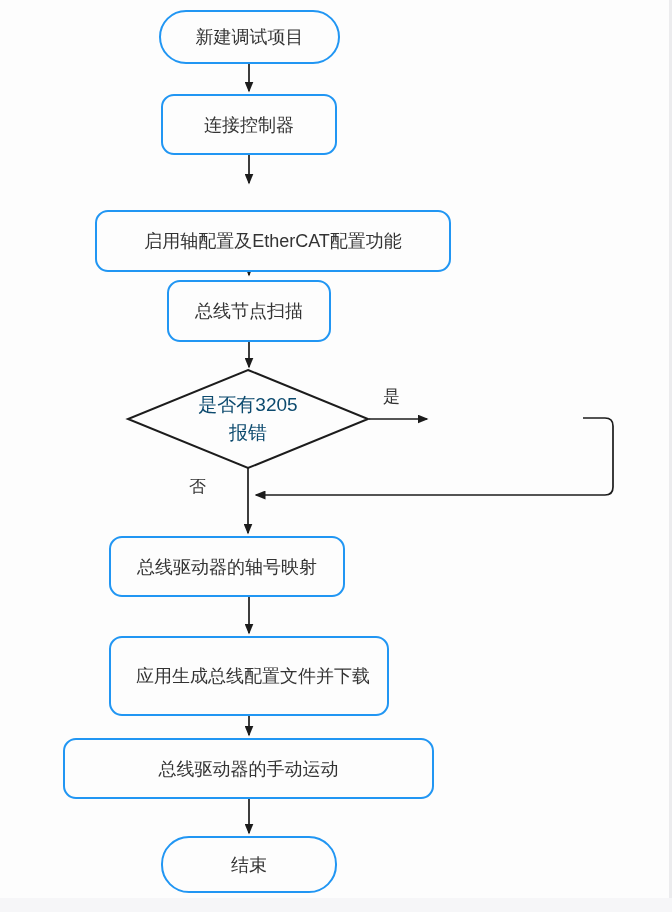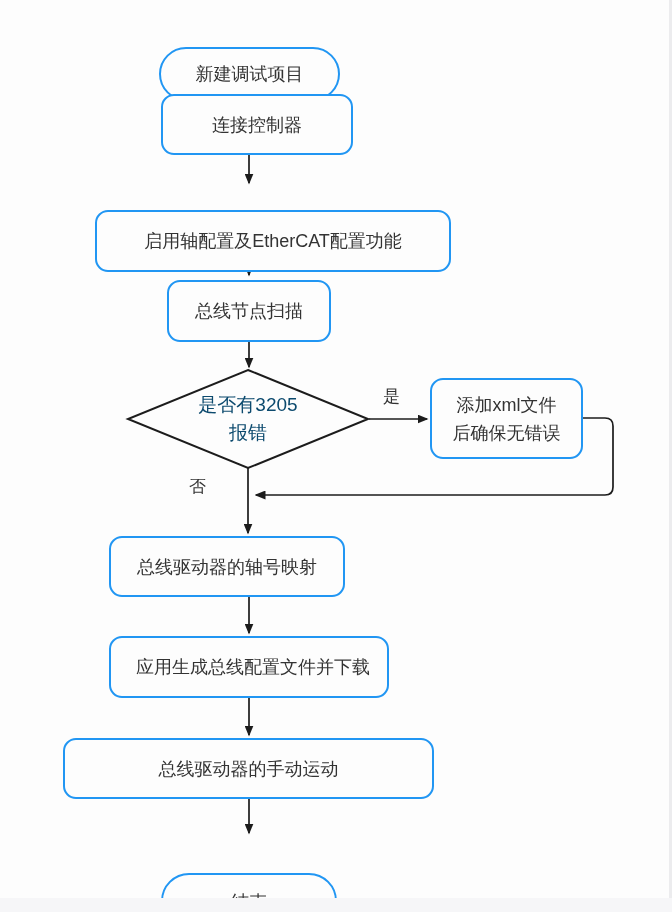--- a/index.html
+++ b/index.html
@@ -40,21 +40,21 @@
     background: #fdfdfd;
     color: #333333;
     font-size: 18px;
     line-height: 26px;
     display: flex;
     align-items: center;
     justify-content: center;
     text-align: center;
     white-space: pre-line;
   }
-  .stadium { border-radius: 28px; margin-top: 37px; }
+  .stadium { border-radius: 28px; }
   .rect    { border-radius: 13px; }
   .decision-text {
     position: absolute;
     left: 148px; top: 390px;
     width: 200px; height: 58px;
     color: #0c4a6e;
     font-size: 19px;
     line-height: 28px;
     display: flex;
     align-items: center;
@@ -94,35 +94,33 @@
       <line x1="249" y1="597" x2="249" y2="633" marker-end="url(#arrow)"></line>
       <line x1="249" y1="698" x2="249" y2="735" marker-end="url(#arrow)"></line>
       <line x1="249" y1="799" x2="249" y2="833" marker-end="url(#arrow)"></line>
     </g>
 
     <polygon points="248,370 368,419 248,468 128,419" fill="#fdfdfd" stroke="#1c1c1c" stroke-width="2"></polygon>
   </svg>
 
   <div class="node stadium" style="left:159px; top:10px;  width:181px; height:54px;">新建调试项目</div>
 
-  <div class="node rect" style="left:161px; top:94px;  width:192px; height:61px;">连接控制器</div>
+  <div class="node rect" style="left:161px; top:94px;  width:176px; height:61px;">连接控制器</div>
 
   <div class="node rect" style="left:95px;  top:186px; width:356px; height:62px;margin-top:24px;">启用轴配置及EtherCAT配置功能</div>
 
   <div class="node rect" style="left:167px; top:280px; width:164px; height:62px;">总线节点扫描</div>
 
   <div class="decision-text">是否有3205
 报错</div>
 
-  <div class="node rect" style="left:430px; top:378px; width:153px; height:81px; line-height:28px;">添加xml文件
-后确保无错误</div>
 
   <div class="node rect" style="left:109px; top:536px; width:236px; height:61px;">总线驱动器的轴号映射</div>
 
-  <div class="node rect" style="left:109px; top:636px; width:280px; height:62px;padding-left:8px;">应用生成总线配置文件并下载</div>
+  <div class="node rect" style="left:109px; top:636px; width:280px; height:80px;padding-left:8px;">应用生成总线配置文件并下载</div>
 
   <div class="node rect" style="left:63px;  top:738px; width:371px; height:61px;">总线驱动器的手动运动</div>
 
   <div class="node stadium" style="left:161px; top:836px; width:176px; height:57px;">结束</div>
 
   <div class="edge-label" id="label-yes">是</div>
   <div class="edge-label" id="label-no">否</div>
 
   <div class="edge-right"></div>
   <div class="edge-bottom"></div>

